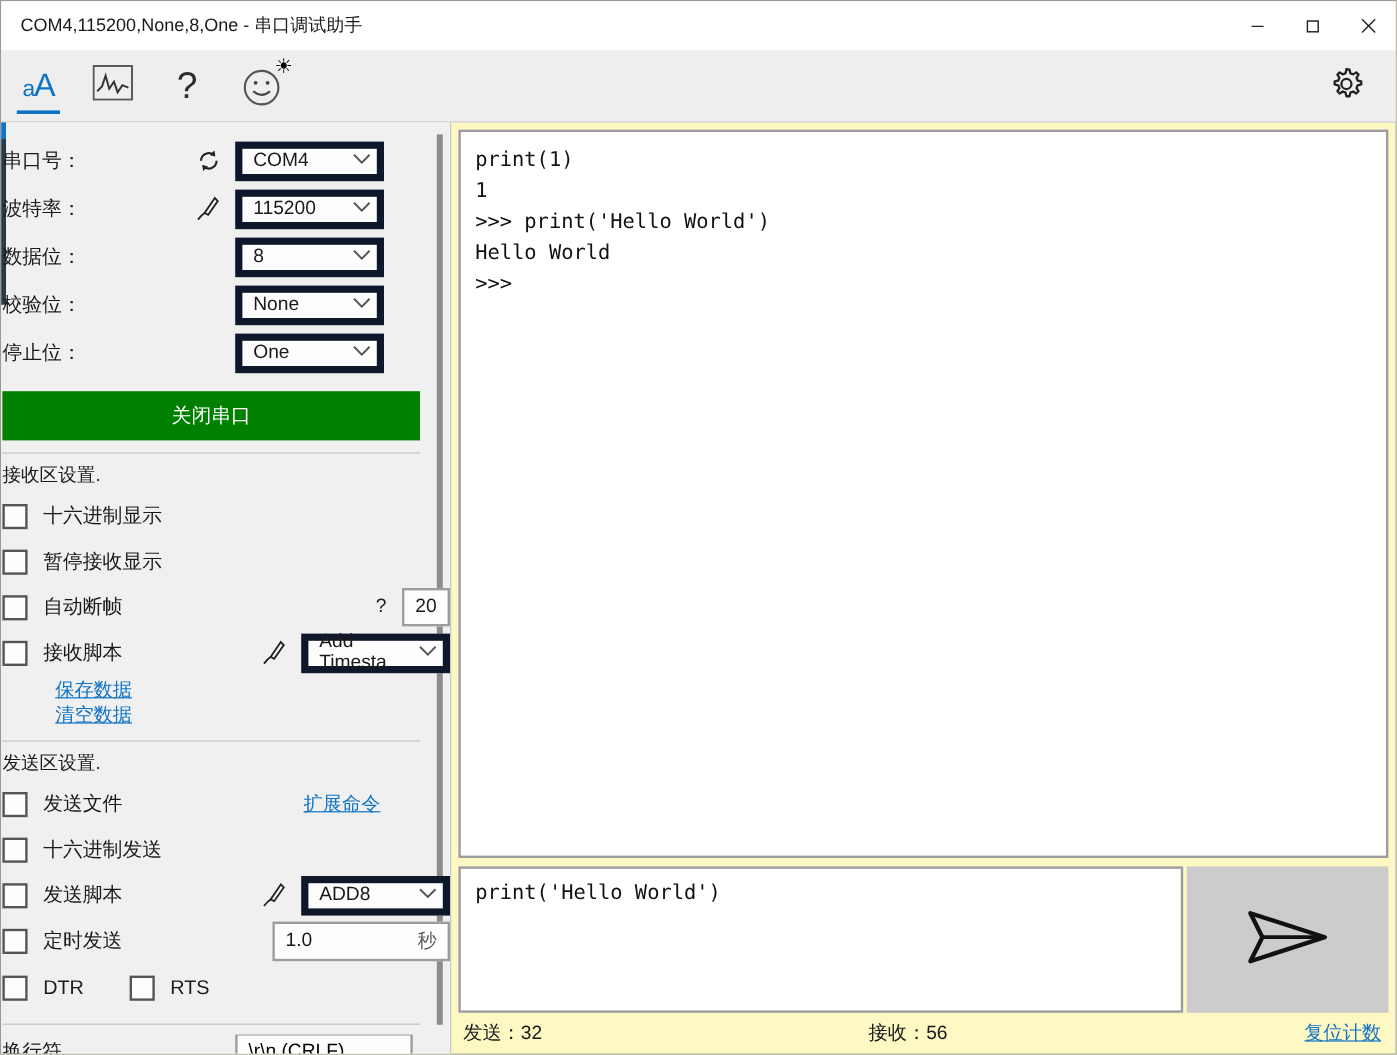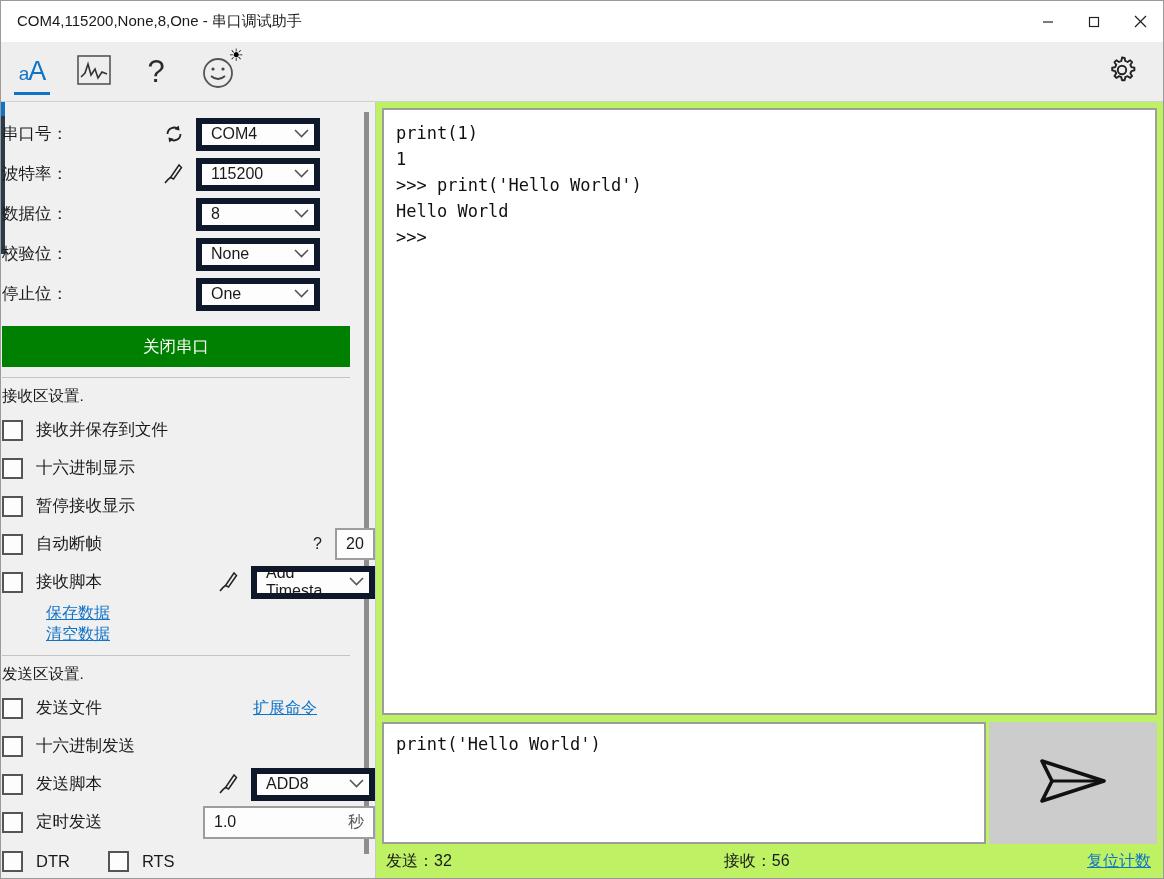--- a/index.html
+++ b/index.html
@@ -3,21 +3,21 @@
 <meta charset="utf-8">
 <style>
   * { box-sizing: border-box; margin: 0; padding: 0; }
   html, body {
     width: 1164px; height: 879px;
     font-family: "Liberation Sans", "DejaVu Sans", sans-serif;
     background: #ffffff; overflow: hidden;
   }
   .app {
     position: relative; width: 1164px; height: 879px;
-    background: #bef264; border: 1px solid #9a9a9a;
+    background: #fef9c3; border: 1px solid #9a9a9a;
     display: flex; flex-direction: column;
   }
 
   
   .titlebar {
     height: 41px; background: #ffffff; flex: 0 0 41px;
     display: flex; align-items: center; justify-content: space-between;
   }
   .title-text {
     font-size: 15px; color: #1a1a1a; padding-left: 16px; white-space: nowrap;
@@ -123,21 +123,21 @@
   }
   .link {
     color: #1073c6; font-size: 16px; text-decoration: underline; cursor: default;
   }
   .links-row {
     display: flex; width: 348px; margin: 2px 0 4px 0; padding-left: 44px; flex-direction: column;
   }
   .links-row .link:first-child { margin-right: 110px; }
 
   .unitbox {
-    width: 172px; height: 33px; background: #fdfdfd; border: 2px solid #9d9d9d;
+    width: 148px; height: 33px; background: #fdfdfd; border: 2px solid #9d9d9d;
     display: flex; align-items: center; justify-content: space-between;
     padding: 0 9px; cursor: default;
   }
   .unitbox .v { font-size: 16px; color: #1a1a1a; }
   .unitbox .u { font-size: 16px; color: #5a5a5a; }
 
   .dtr-row { display: flex; align-items: center; height: 40px; }
   .dtr-row .cb-label { margin-right: 38px; }
 
   
@@ -326,24 +326,20 @@
         </div>
 
         <button class="green-btn">关闭串口</button>
 
         <div class="sect-divider"></div>
 
         <div class="sect-title">接收区设置.</div>
 
         <div class="cb-row">
           <span class="cbox"></span>
-          <span class="cb-label">接收并保存到文件</span>
-        </div>
-        <div class="cb-row">
-          <span class="cbox"></span>
           <span class="cb-label">十六进制显示</span>
         </div>
         <div class="cb-row">
           <span class="cbox"></span>
           <span class="cb-label">暂停接收显示</span>
         </div>
         <div class="cb-row">
           <span class="cbox"></span>
           <span class="cb-label">自动断帧</span>
           <span class="spacer"></span>

